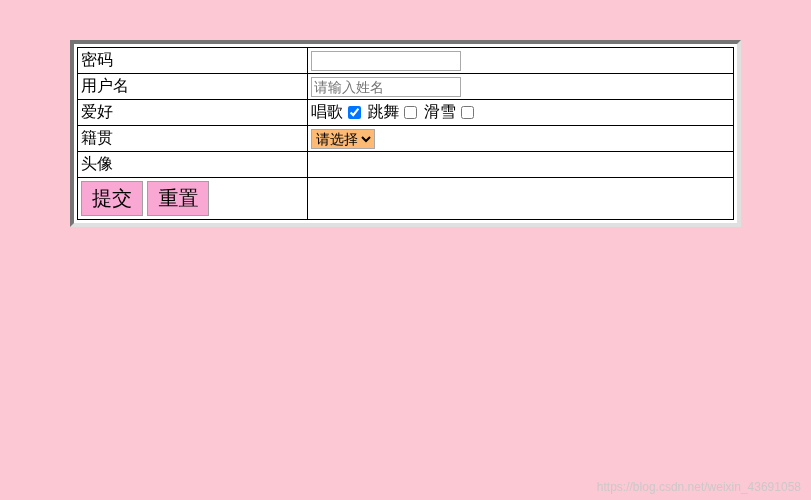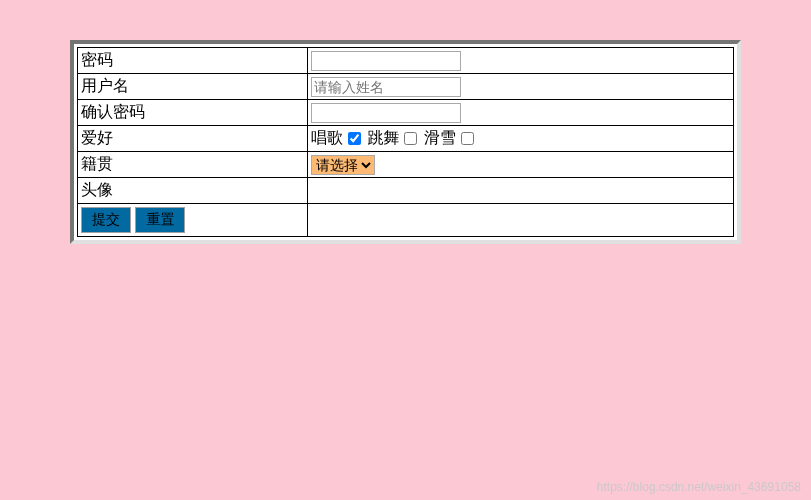--- a/index.html
+++ b/index.html
@@ -54,23 +54,23 @@
     .radio-label, .check-label {
       margin-right: 4px;
     }
     input[type="radio"], input[type="checkbox"] {
       margin: 0 2px 0 1px;
       vertical-align: middle;
     }
     .btn-row td { padding: 3px; }
     button {
       font-family: inherit;
-      font-size: 14px;
+      font-size: 20px;
       padding: 3px 10px;
-      background: #0369a1;
+      background: #f9a8d4;
       border: 1px solid #a0a0a0;
       cursor: pointer;
     }
     .watermark {
       position: absolute;
       bottom: 6px;
       right: 10px;
       color: #ccc8ca;
       font-size: 12px;
       font-family: Arial, sans-serif;
@@ -84,24 +84,20 @@
 <div class="form-wrapper">
   <table>
     <tbody>
         <tr>
       <td class="label">密码</td>
       <td><input type="password" style=""></td>
     </tr>
     <tr>
       <td class="label">用户名</td>
       <td><input type="text" placeholder="请输入姓名" style=""></td>
-    </tr>
-    <tr>
-      <td class="label">确认密码</td>
-      <td><input type="password" style=""></td>
     </tr>
     <tr>
       <td class="label">爱好</td>
       <td>
         <span class="check-label">唱歌</span><input type="checkbox" checked="" style="">
         <span class="check-label">跳舞</span><input type="checkbox" style="">
         <span class="check-label">滑雪</span><input type="checkbox" style="">
       </td>
     </tr>
     <tr>

